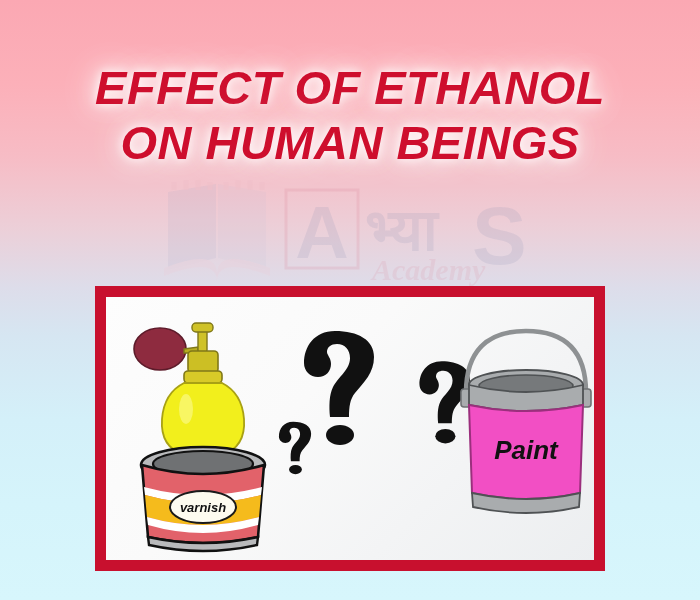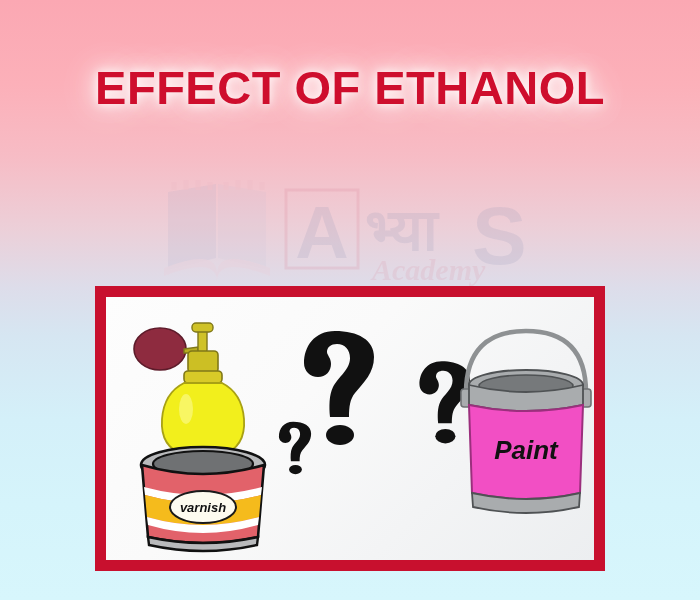--- a/index.html
+++ b/index.html
@@ -44,20 +44,21 @@
   }
   #watermark svg { display: block; width: 100%; height: 100%; }
 
   
   #title-block {
     position: absolute;
     left: 0;
     top: 60px;
     width: 700px;
     text-align: center;
+    font-style: italic;
   }
   .title-line {
     display: block;
     font-family: "Liberation Sans", sans-serif;
     font-weight: bold;
     font-size: 47px;
     line-height: 55px;
     letter-spacing: 0.5px;
     color: #ce0e2d;
     text-shadow:
@@ -124,20 +125,21 @@
       </g>
 
       <g>
         <text x="212" y="102" font-family="Liberation Serif, serif" font-size="30" font-style="italic" font-weight="bold" fill="#dc8fa2">Academy</text>
       </g>
     </svg>
   </div>
 
   <div id="title-block">
     <span class="title-line">EFFECT OF ETHANOL</span>
+    <span class="title-line">ON HUMAN BEINGS</span>
   </div>
 
   <div id="picture-frame">
     <div id="picture-inner">
       <svg viewBox="0 0 488 263" xmlns="http://www.w3.org/2000/svg">
 
         <g>
 
           <ellipse cx="54" cy="52" rx="26" ry="21" fill="#8e2b3f" stroke="#5d1b2a" stroke-width="1.6"></ellipse>
 

